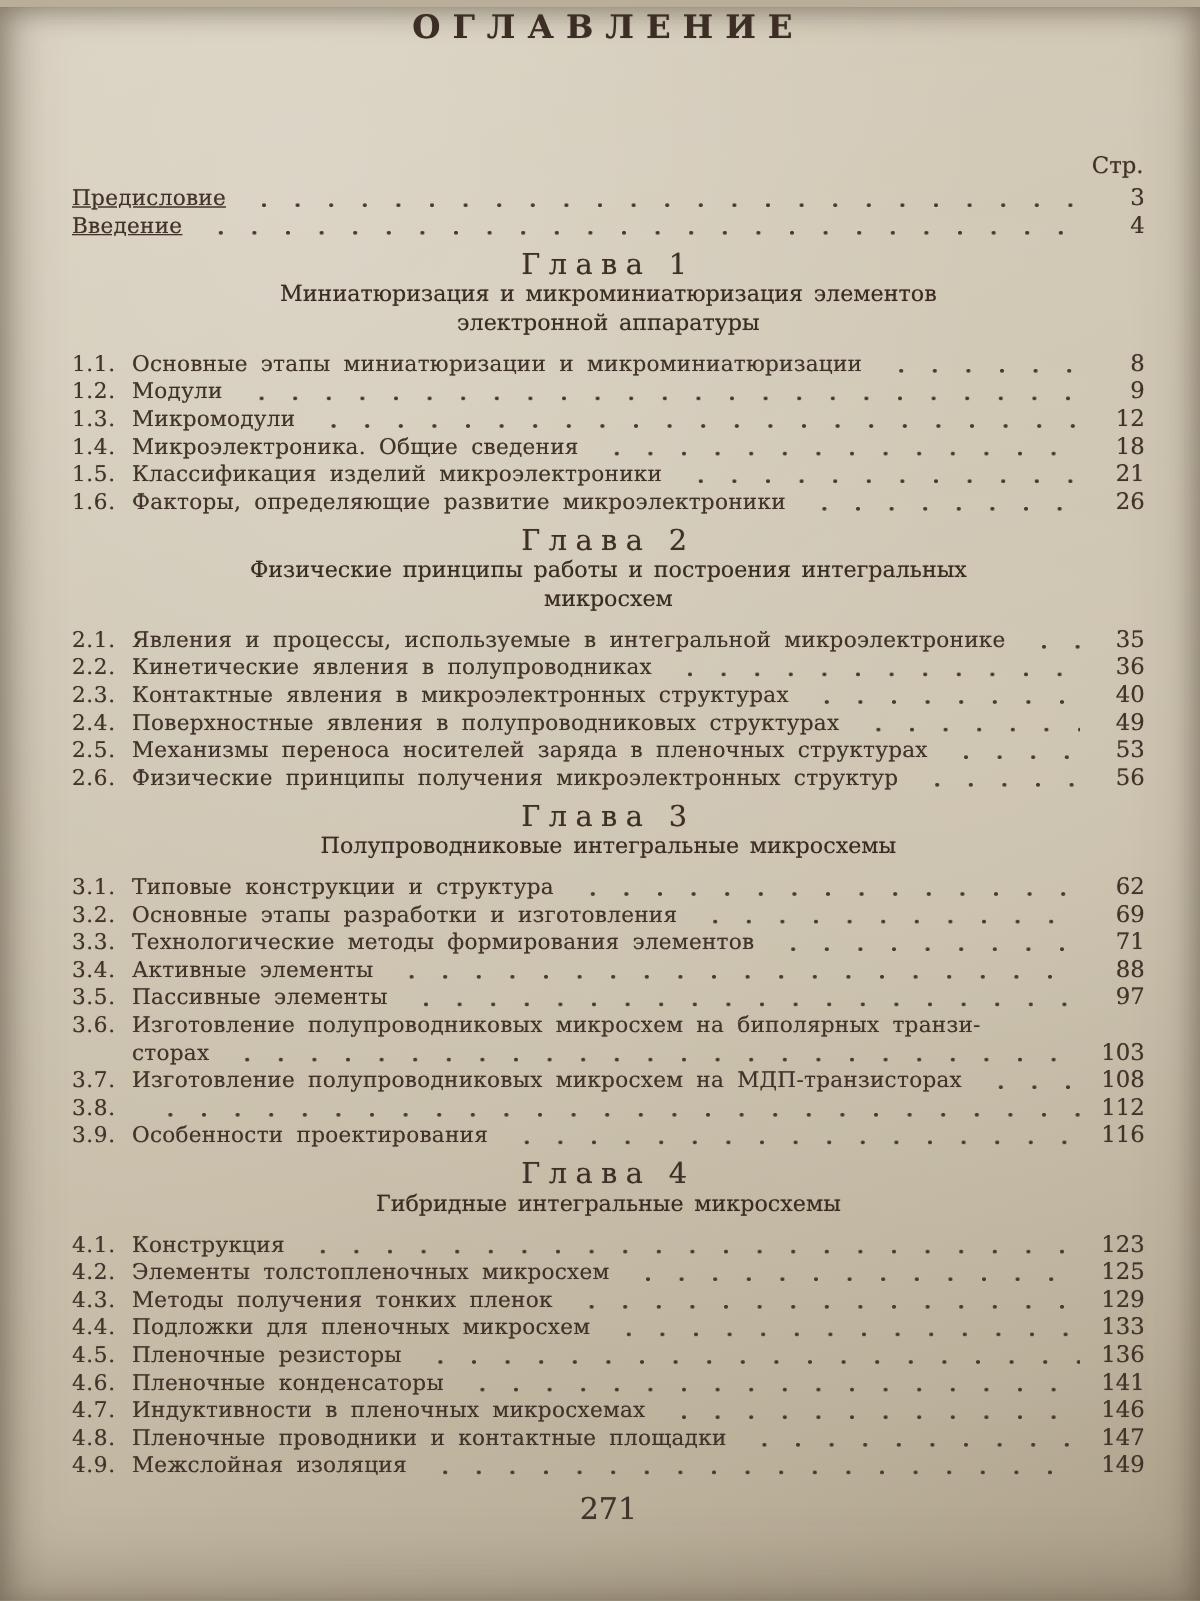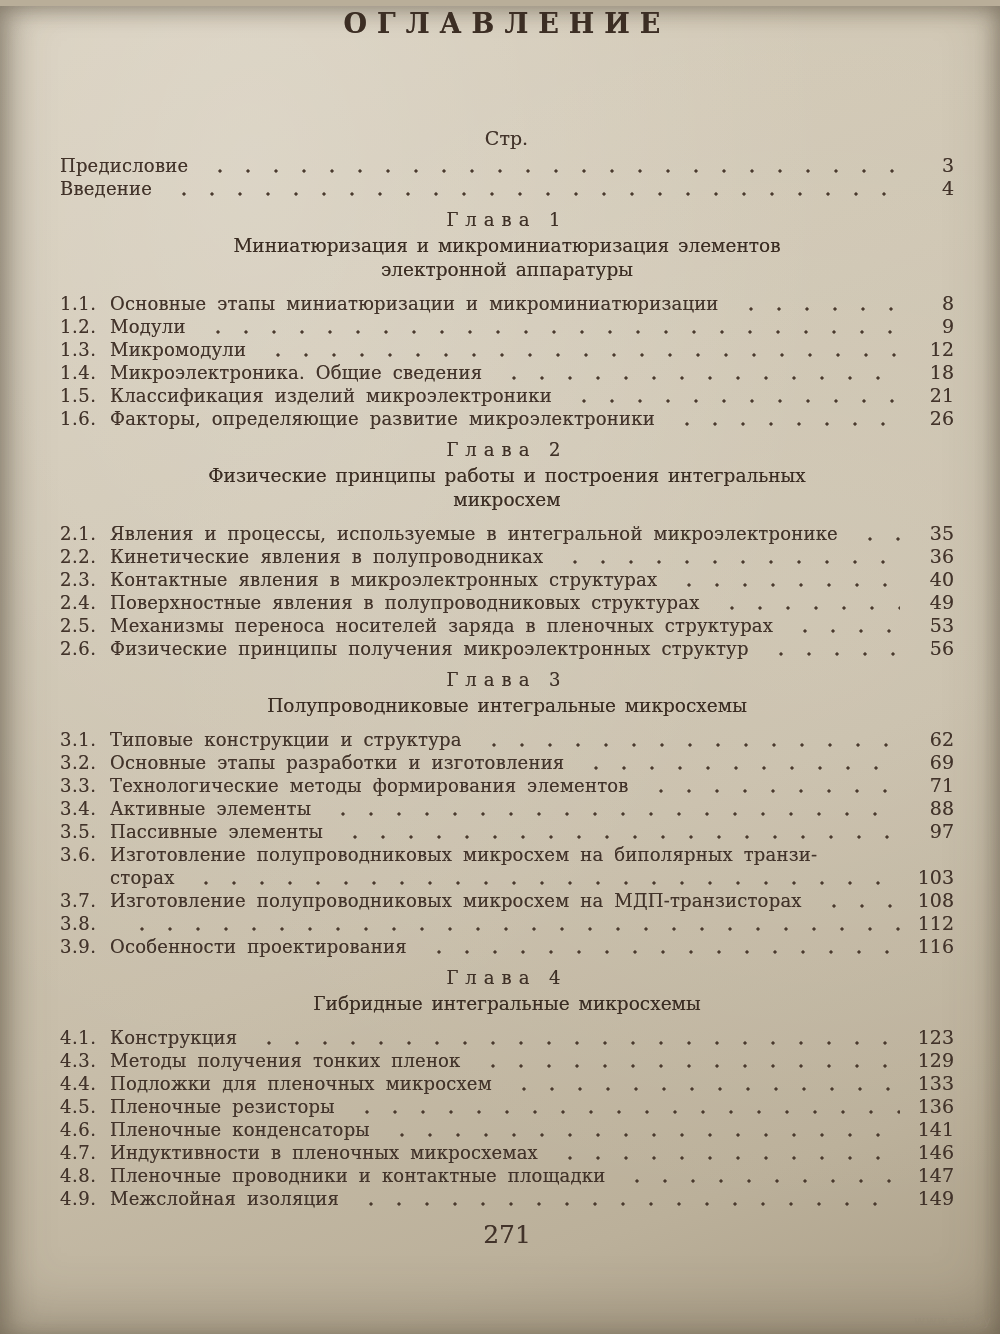--- a/index.html
+++ b/index.html
@@ -30,21 +30,21 @@
     margin:6px 0 0 0;
     text-align:center;
     font-size:27px;
     font-weight:bold;
     letter-spacing:10px;
     line-height:36px;
     color:#3c2e24;
   }
   .page-col-header{
     margin-top:84px;
-    text-align:center;
+    text-align:right;
     font-size:19px;
     line-height:24px;
     padding-right:1px;
   }
   .toc{margin-top:4px;}
   .row{
     display:flex;
     align-items:baseline;
     font-size:18px;
     line-height:23px;
@@ -52,41 +52,41 @@
     white-space:nowrap;
   }
   .row .num{
     flex:0 0 50px;
     letter-spacing:0.5px;
   }
   .row .title{
     word-spacing:5px;
     letter-spacing:0.2px;
   }
-  .row .fm-title{word-spacing:1px;}
+  .row .fm-title{word-spacing:1px;text-decoration:underline;}
   .leader{
     flex:1 1 auto;
     min-width:14px;
     align-self:flex-end;
     height:10px;
     margin:0 10px 3px 12px;
     background-image:radial-gradient(circle, #4a3a2e 1.35px, rgba(74,58,46,0) 1.9px);
     background-size:28px 6px;
     background-repeat:repeat-x;
     background-position:6px bottom;
   }
   .row .pageno{
     flex:0 0 44px;
     text-align:right;
     font-size:19px;
   }
   .chapter{margin-top:8px;}
   .ch-head{
     text-align:center;
-    font-size:18px;
+    font-size:24px;
     letter-spacing:7px;
     line-height:24px;
     color:#3e3026;
   }
   .ch-sub{
     text-align:center;
     font-weight:normal;
     font-size:18.5px;
     line-height:24px;
     margin:2px auto 10px auto;
@@ -273,20 +273,26 @@
       <div class="chapter">
         <div class="ch-head">Глава 4</div>
         <div class="ch-sub">Гибридные интегральные микросхемы</div>
         <div class="row">
           <span class="num">4.1.</span>
           <span class="title">Конструкция</span>
           <span class="leader"></span>
           <span class="pageno">123</span>
         </div>
         <div class="row">
+          <span class="num">4.2.</span>
+          <span class="title">Элементы толстопленочных микросхем</span>
+          <span class="leader"></span>
+          <span class="pageno">125</span>
+        </div>
+        <div class="row">
           <span class="num">4.3.</span>
           <span class="title">Методы получения тонких пленок</span>
           <span class="leader"></span>
           <span class="pageno">129</span>
         </div>
         <div class="row">
           <span class="num">4.4.</span>
           <span class="title">Подложки для пленочных микросхем</span>
           <span class="leader"></span>
           <span class="pageno">133</span>

